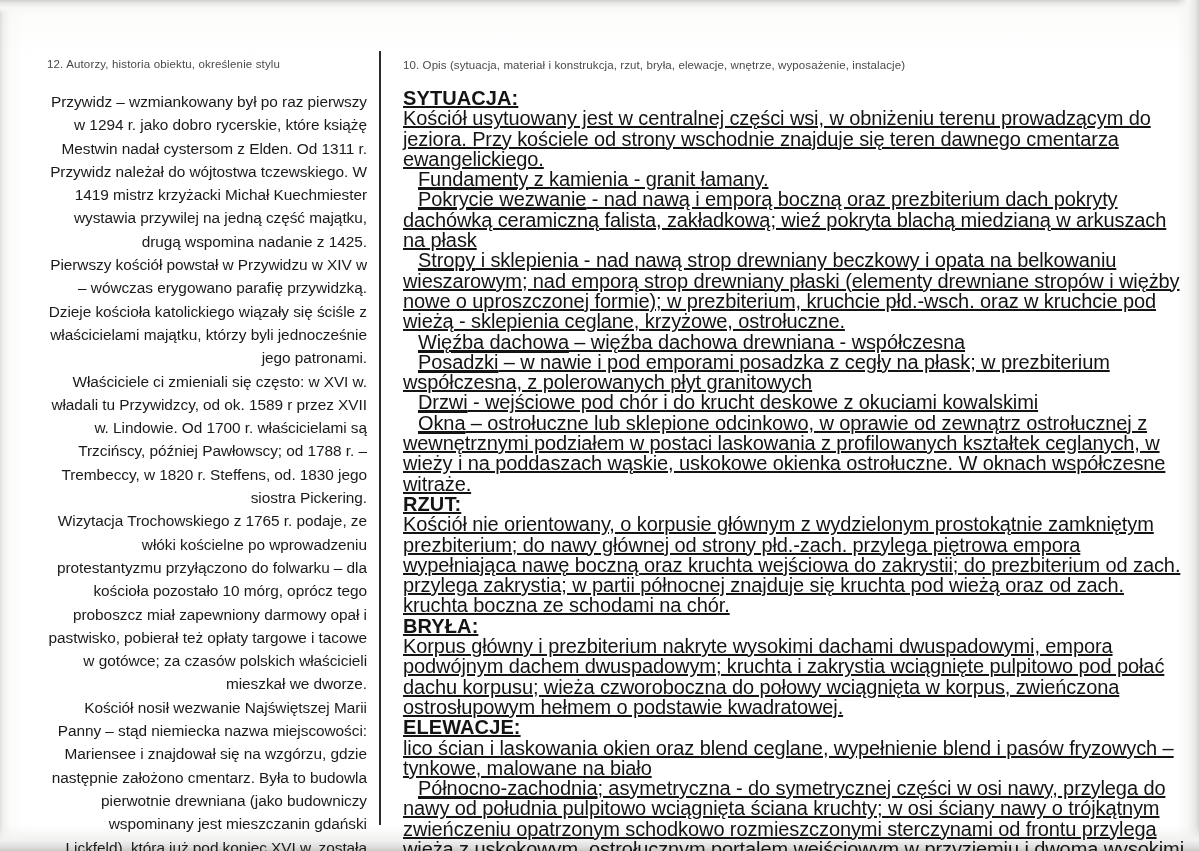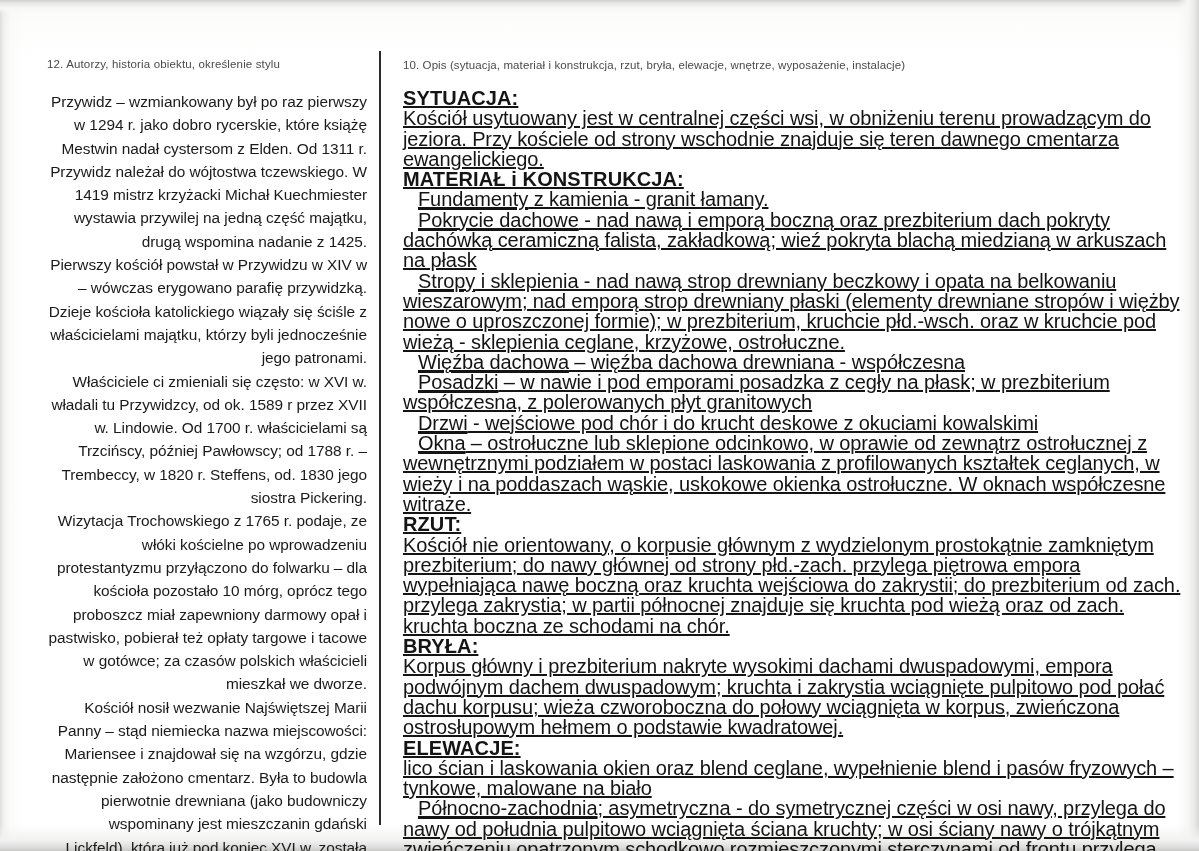--- a/index.html
+++ b/index.html
@@ -150,23 +150,22 @@
         <p>Wizytacja Trochowskiego z 1765 r. podaje, ze włóki kościelne po wprowadzeniu protestantyzmu przyłączono do folwarku – dla kościoła pozostało 10 mórg, oprócz tego proboszcz miał zapewniony darmowy opał i pastwisko, pobierał też opłaty targowe i tacowe w gotówce; za czasów polskich właścicieli mieszkał we dworze.</p>
         <p>Kościół nosił wezwanie Najświętszej Marii Panny – stąd niemiecka nazwa miejscowości: Mariensee i znajdował się na wzgórzu, gdzie następnie założono cmentarz. Była to budowla pierwotnie drewniana (jako budowniczy wspominany jest mieszczanin gdański Lickfeld), która już pod koniec XVI w. została określona jako spróchniała. W czasie wojny Gdańska z królem Batorym wyposażenie kościoła przeniesiono do Pręgowa.</p>
       </div>
   </div>
 
   <div id="right-column">
     <div class="field-caption">10. Opis (sytuacja, materiał i konstrukcja, rzut, bryła, elewacje, wnętrze, wyposażenie, instalacje)</div>
     <div class="body-block" id="right-body">
         <p class="sec-head">SYTUACJA:</p>
         <p class="para"><span>Kościół usytuowany jest w centralnej części wsi, w obniżeniu terenu prowadzącym do jeziora. Przy kościele od strony wschodnie znajduje się teren dawnego cmentarza ewangelickiego.</span></p>
-        <p class="sec-head">MATERIAŁ i  KONSTRUKCJA:</p>
         <p class="para"><span class="term">Fundamenty</span><span>  z kamienia - granit  łamany.</span></p>
-        <p class="para"><span class="term">Pokrycie dachowe</span><span> - nad nawą i emporą boczną oraz prezbiterium dach pokryty dachówką ceramiczną falista, zakładkową; wieź pokryta blachą miedzianą w arkuszach na płask</span></p>
+        <p class="para"><span class="term">Pokrycie wezwanie</span><span> - nad nawą i emporą boczną oraz prezbiterium dach pokryty dachówką ceramiczną falista, zakładkową; wieź pokryta blachą miedzianą w arkuszach na płask</span></p>
         <p class="para"><span class="term">Stropy</span><span> i sklepienia - nad nawą strop drewniany beczkowy i opata na belkowaniu wieszarowym; nad emporą strop drewniany płaski (elementy drewniane stropów i więżby nowe o uproszczonej formie); w prezbiterium, kruchcie płd.-wsch. oraz w kruchcie pod wieżą - sklepienia ceglane, krzyżowe, ostrołuczne.</span></p>
         <p class="para"><span class="term">Więźba dachowa</span><span> – więźba dachowa drewniana - współczesna</span></p>
         <p class="para"><span class="term">Posadzki</span><span> – w nawie i pod emporami posadzka z cegły na płask; w prezbiterium  współczesna, z polerowanych płyt granitowych</span></p>
         <p class="para"><span class="term">Drzwi</span><span> - wejściowe pod chór i do krucht deskowe z okuciami kowalskimi</span></p>
         <p class="para"><span class="term">Okna</span><span> – ostrołuczne lub sklepione odcinkowo, w oprawie od zewnątrz ostrołucznej z wewnętrznymi podziałem w postaci laskowania z profilowanych kształtek ceglanych, w wieży i na poddaszach wąskie, uskokowe okienka ostrołuczne. W oknach współczesne witraże.</span></p>
         <p class="sec-head">RZUT:</p>
         <p class="para"><span>Kościół nie orientowany, o korpusie głównym z wydzielonym prostokątnie zamkniętym prezbiterium; do nawy głównej od strony płd.-zach. przylega piętrowa empora wypełniająca nawę boczną oraz kruchta wejściowa do zakrystii; do prezbiterium od zach. przylega zakrystia; w partii północnej znajduje się kruchta pod wieżą oraz od zach. kruchta boczna ze schodami na chór.</span></p>
         <p class="sec-head">BRYŁA:</p>
         <p class="para"><span>Korpus główny i prezbiterium nakryte wysokimi dachami dwuspadowymi, empora podwójnym dachem dwuspadowym; kruchta i zakrystia wciągnięte pulpitowo pod połać dachu korpusu; wieża czworoboczna do połowy wciągnięta w korpus, zwieńczona ostrosłupowym hełmem o podstawie kwadratowej.</span></p>
         <p class="sec-head">ELEWACJE:</p>

